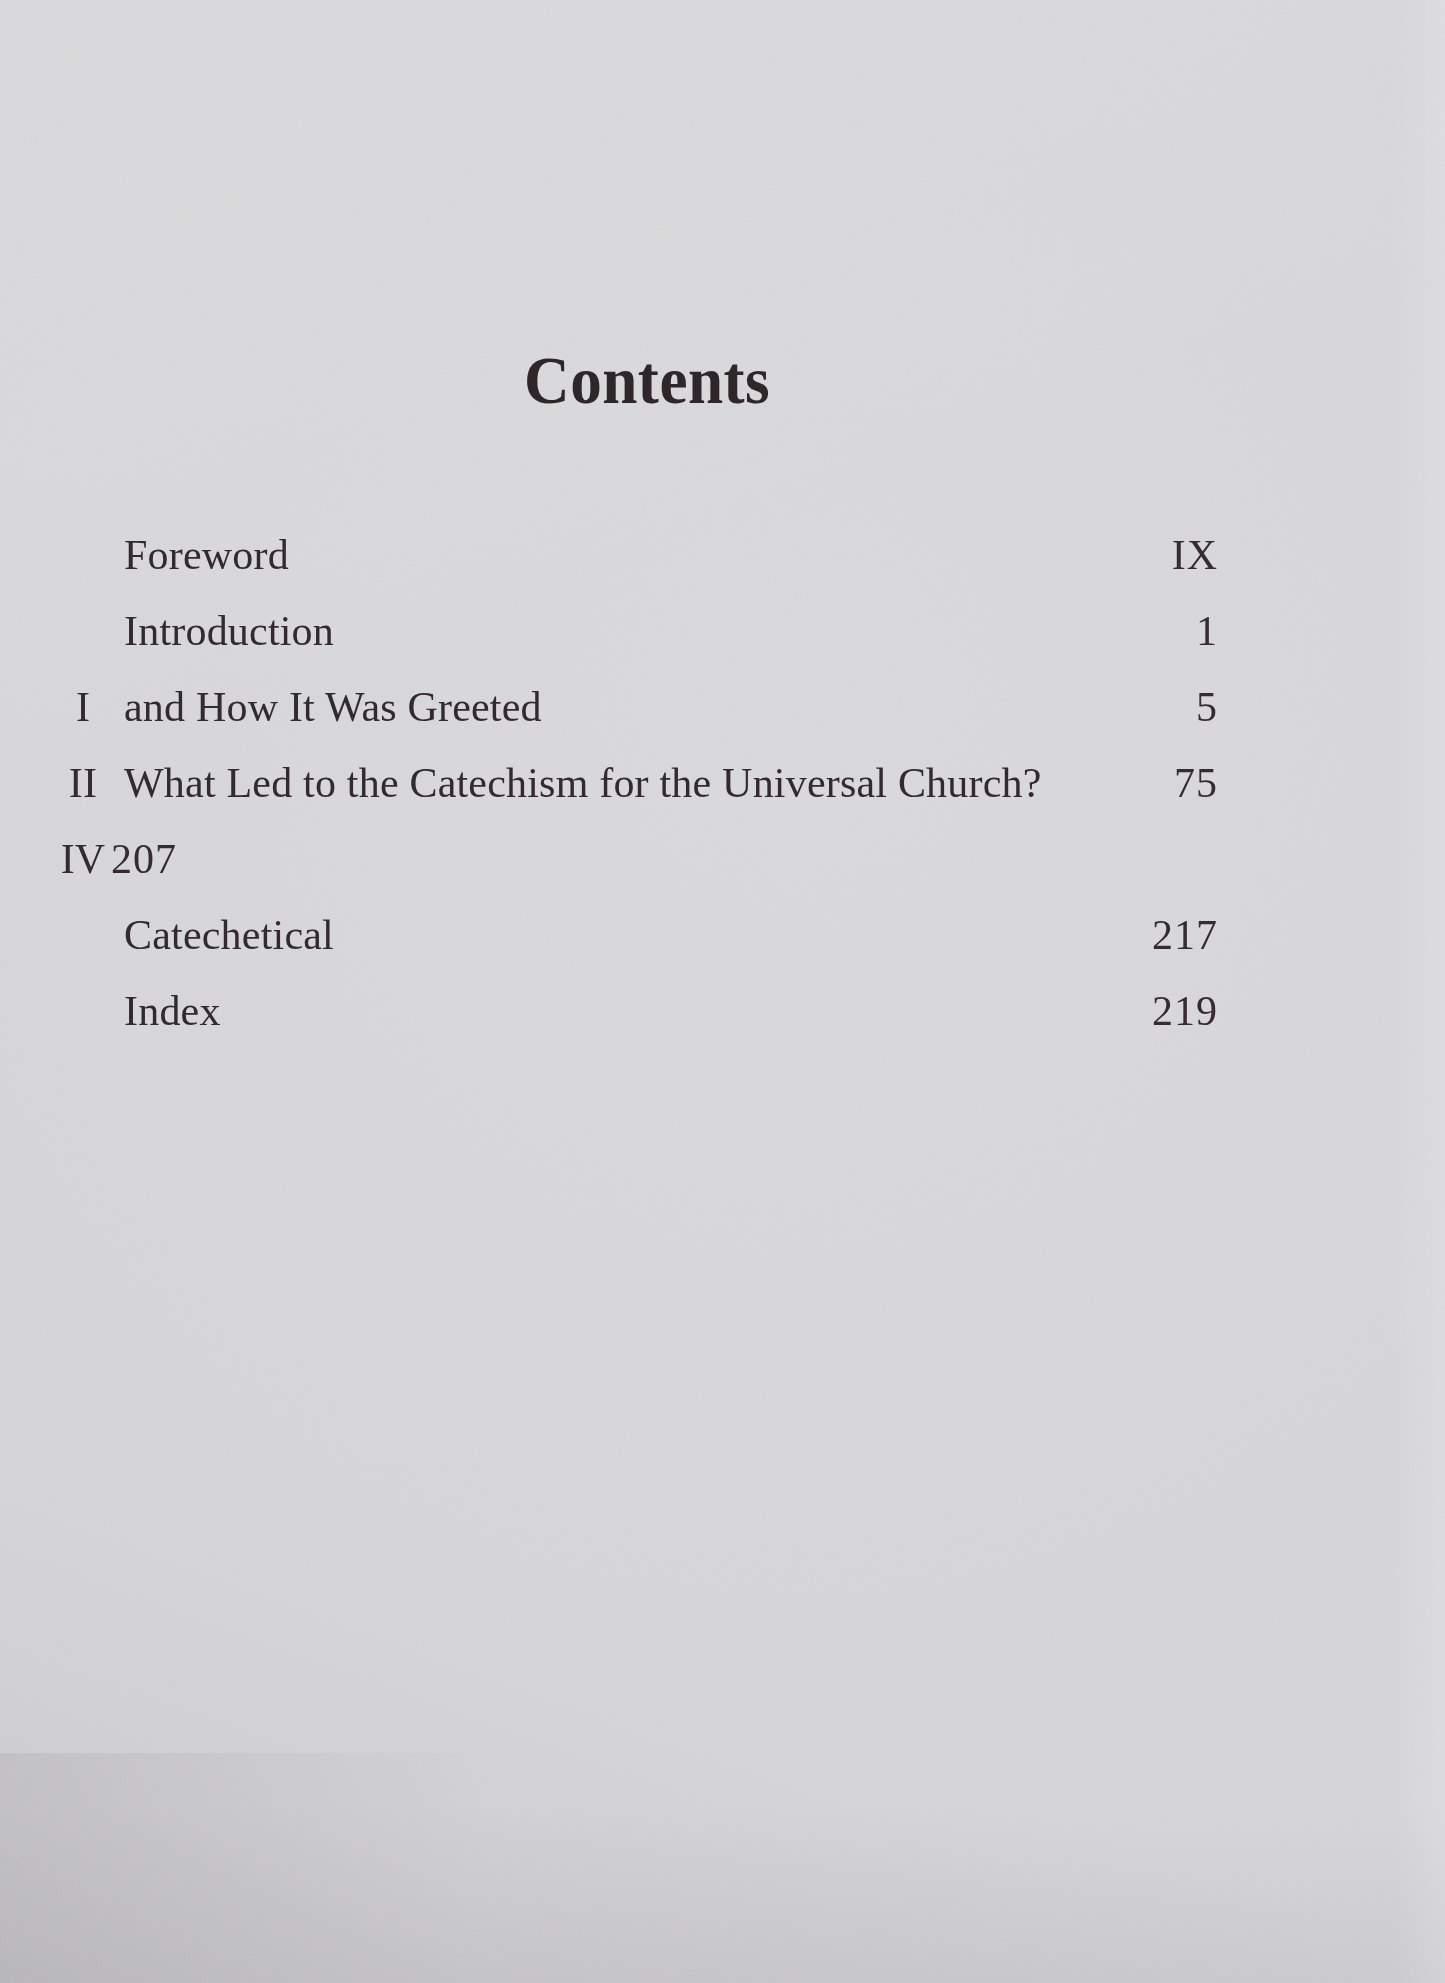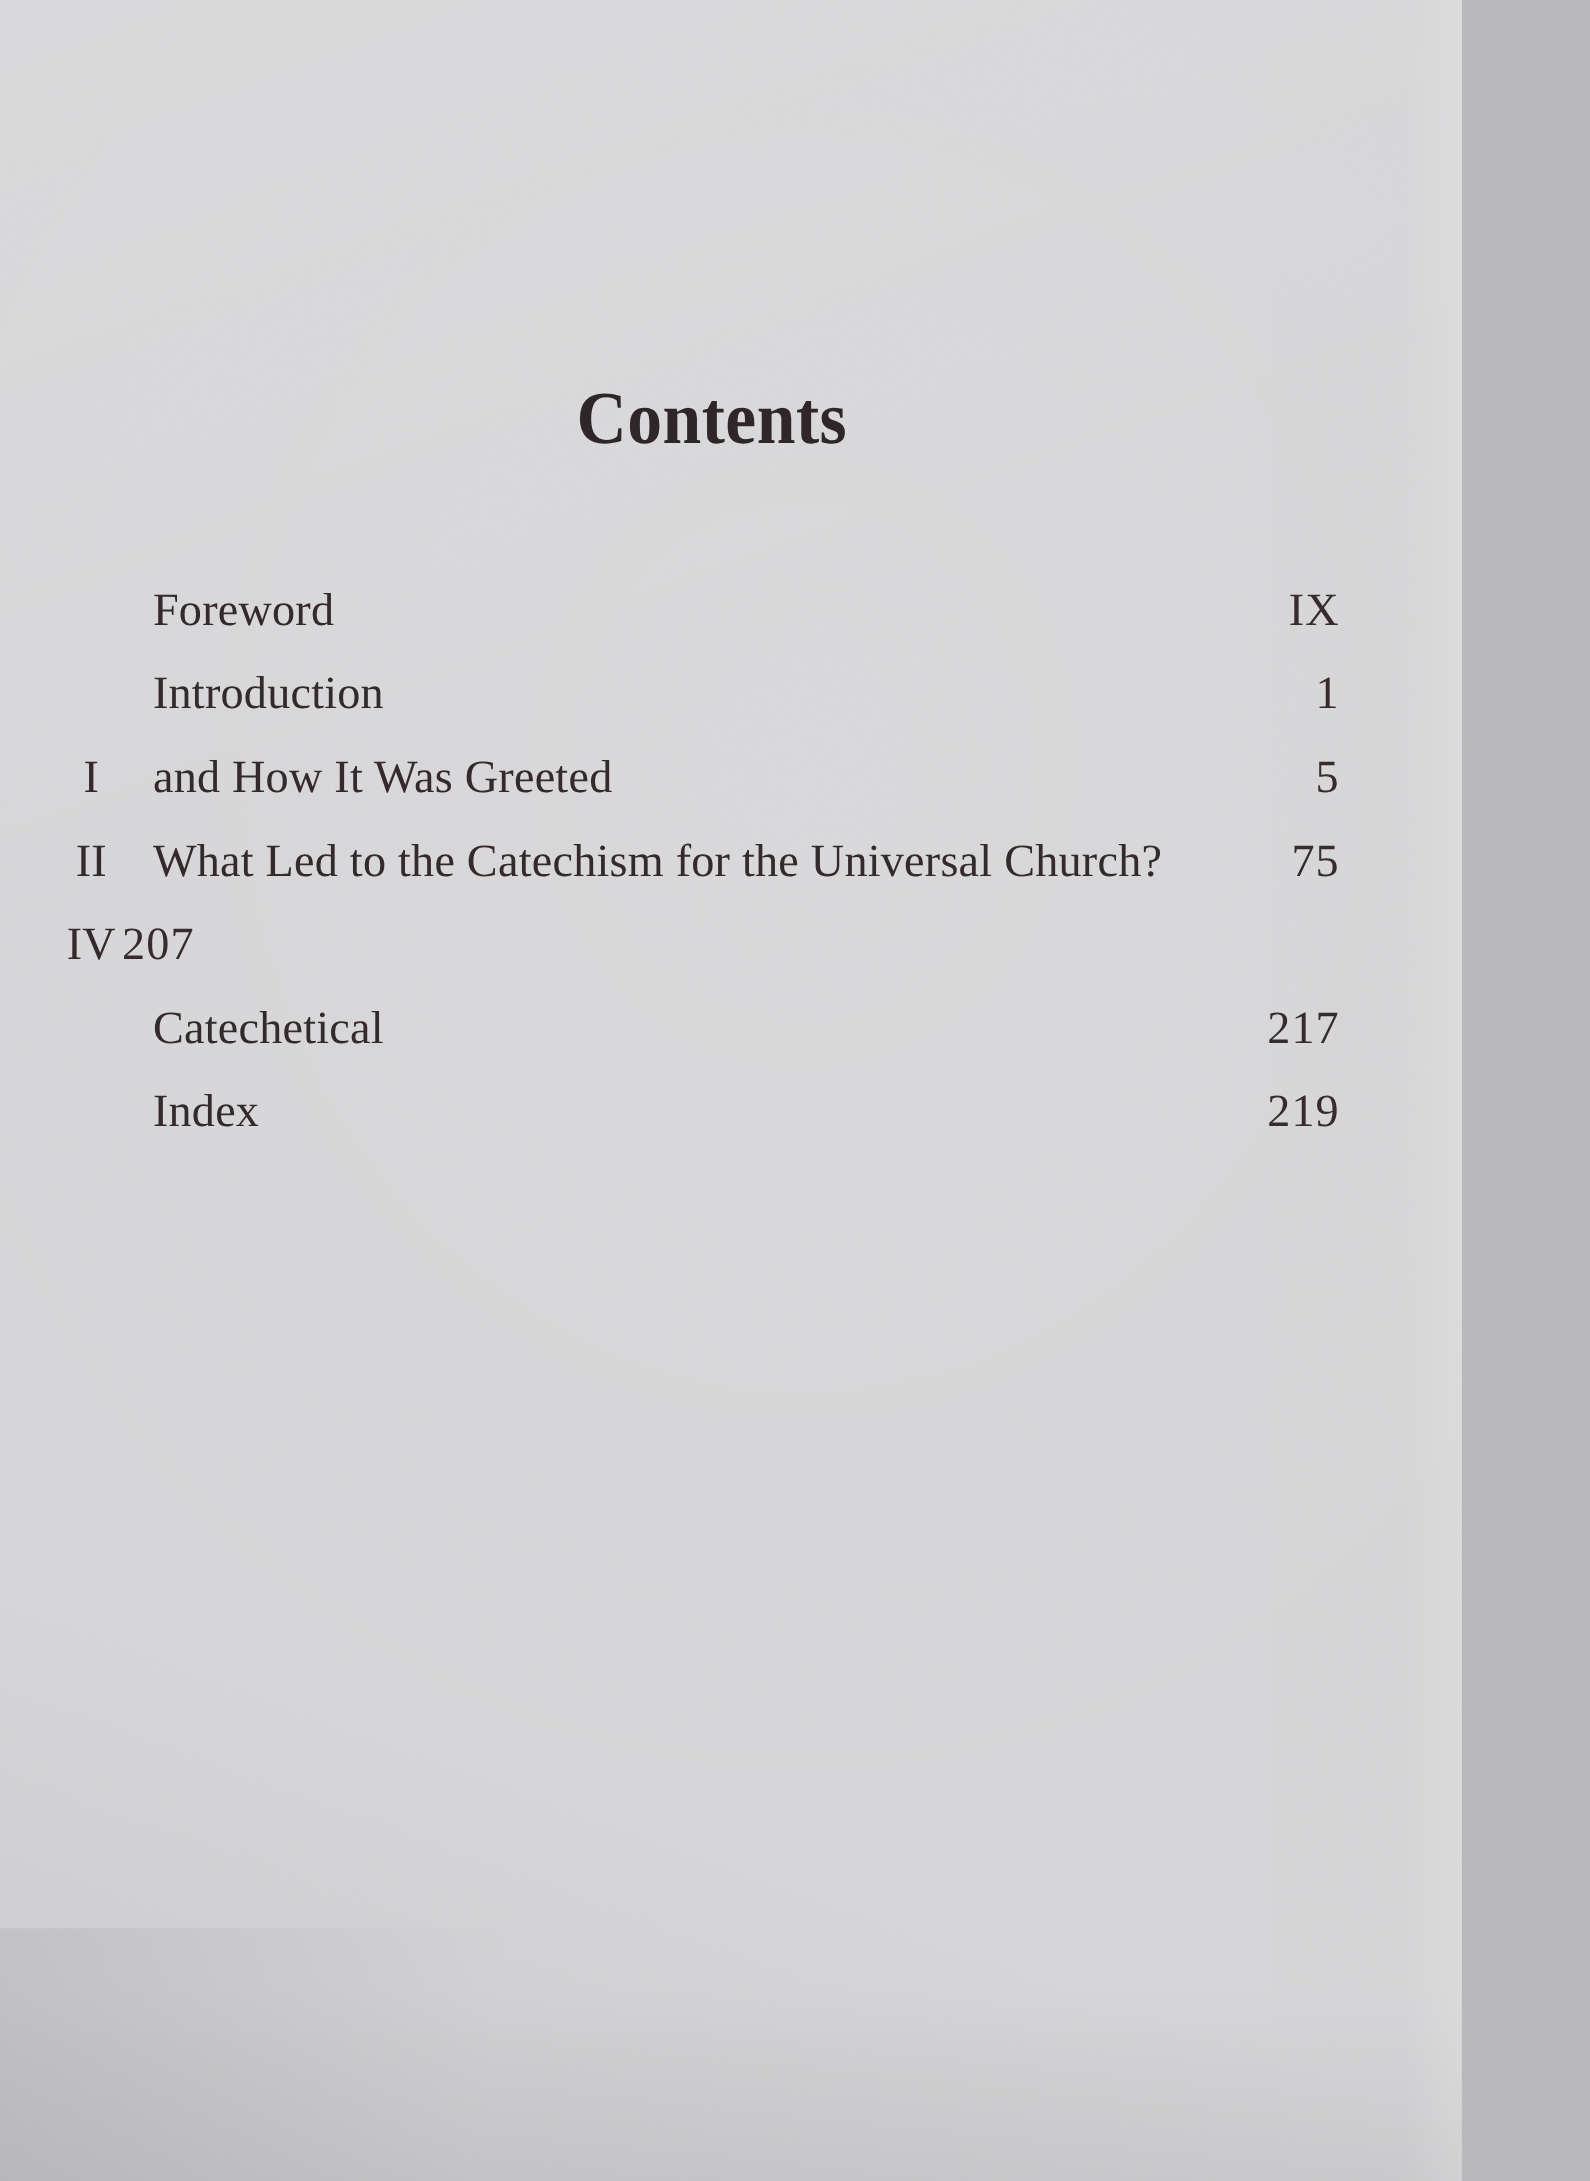--- a/index.html
+++ b/index.html
@@ -1,20 +1,20 @@
 <!DOCTYPE html>
 <html><head>
 <meta charset="utf-8">
 <style>
   html, body { margin: 0; padding: 0; background: #b9b8ba; }
   * { box-sizing: border-box; }
 
   .photo {
     position: relative;
-    width: 1329px;
+    width: 1445px;
     height: 1983px;
     overflow: hidden;
     background-color: #d5d4d6;
     background-image:
       linear-gradient(160deg, rgba(255,255,255,.10) 0%, rgba(255,255,255,0) 35%),
       linear-gradient(20deg,  rgba(94,92,96,.10) 0%, rgba(94,92,96,0) 22%),
       radial-gradient(120% 90% at 55% 35%, rgba(255,255,255,.08), rgba(0,0,0,0) 60%),
       linear-gradient(0deg, rgba(110,108,112,.10) 0%, rgba(110,108,112,0) 9%);
     font-family: "Liberation Serif", "DejaVu Serif", serif;
     color: #342a2e;
@@ -75,21 +75,21 @@
 
   .numeral {
     flex: 0 0 56px;
     align-self: flex-start;
     text-align: center;
     white-space: nowrap;
   }
 
   .entry-title {
     flex: 1 1 auto;
-    margin-left: 28px;
+    margin-left: 13px;
     padding-right: 30px;
   }
   .entry-title .line { display: block; }
 
   .pagenum {
     flex: 0 0 auto;
     align-self: flex-end;
     white-space: nowrap;
     font-variant-numeric: oldstyle-nums;
     letter-spacing: 1px;

